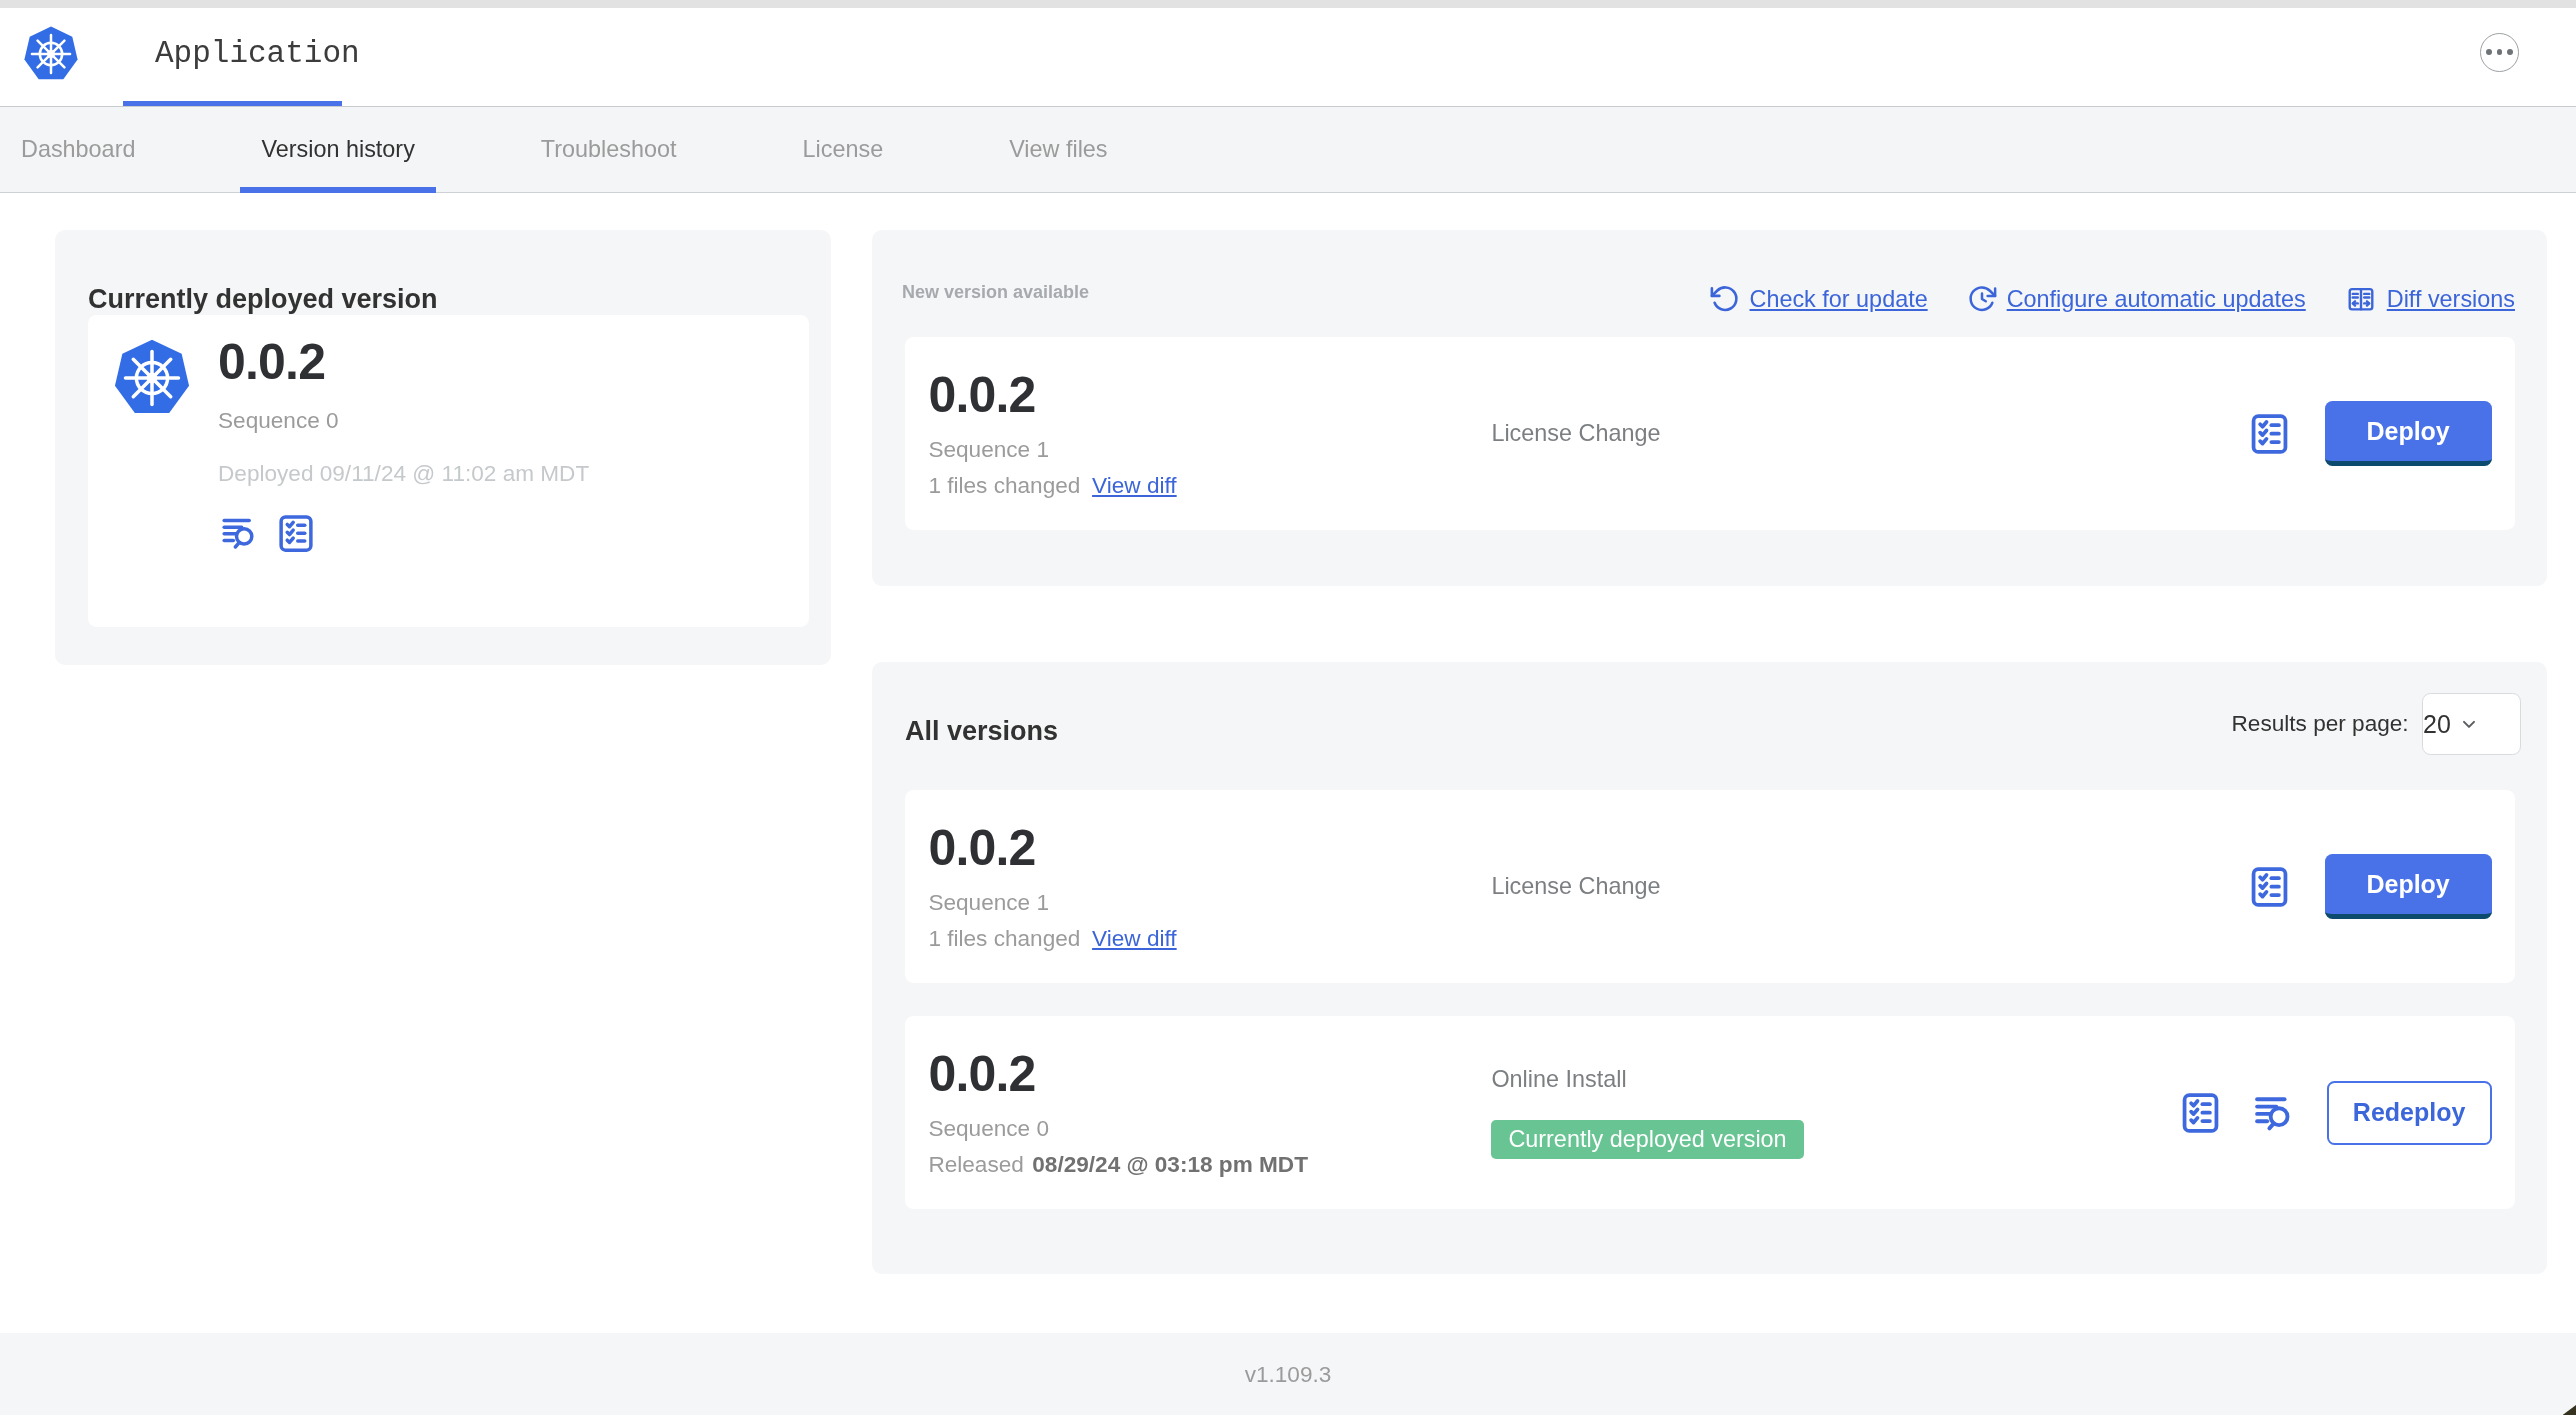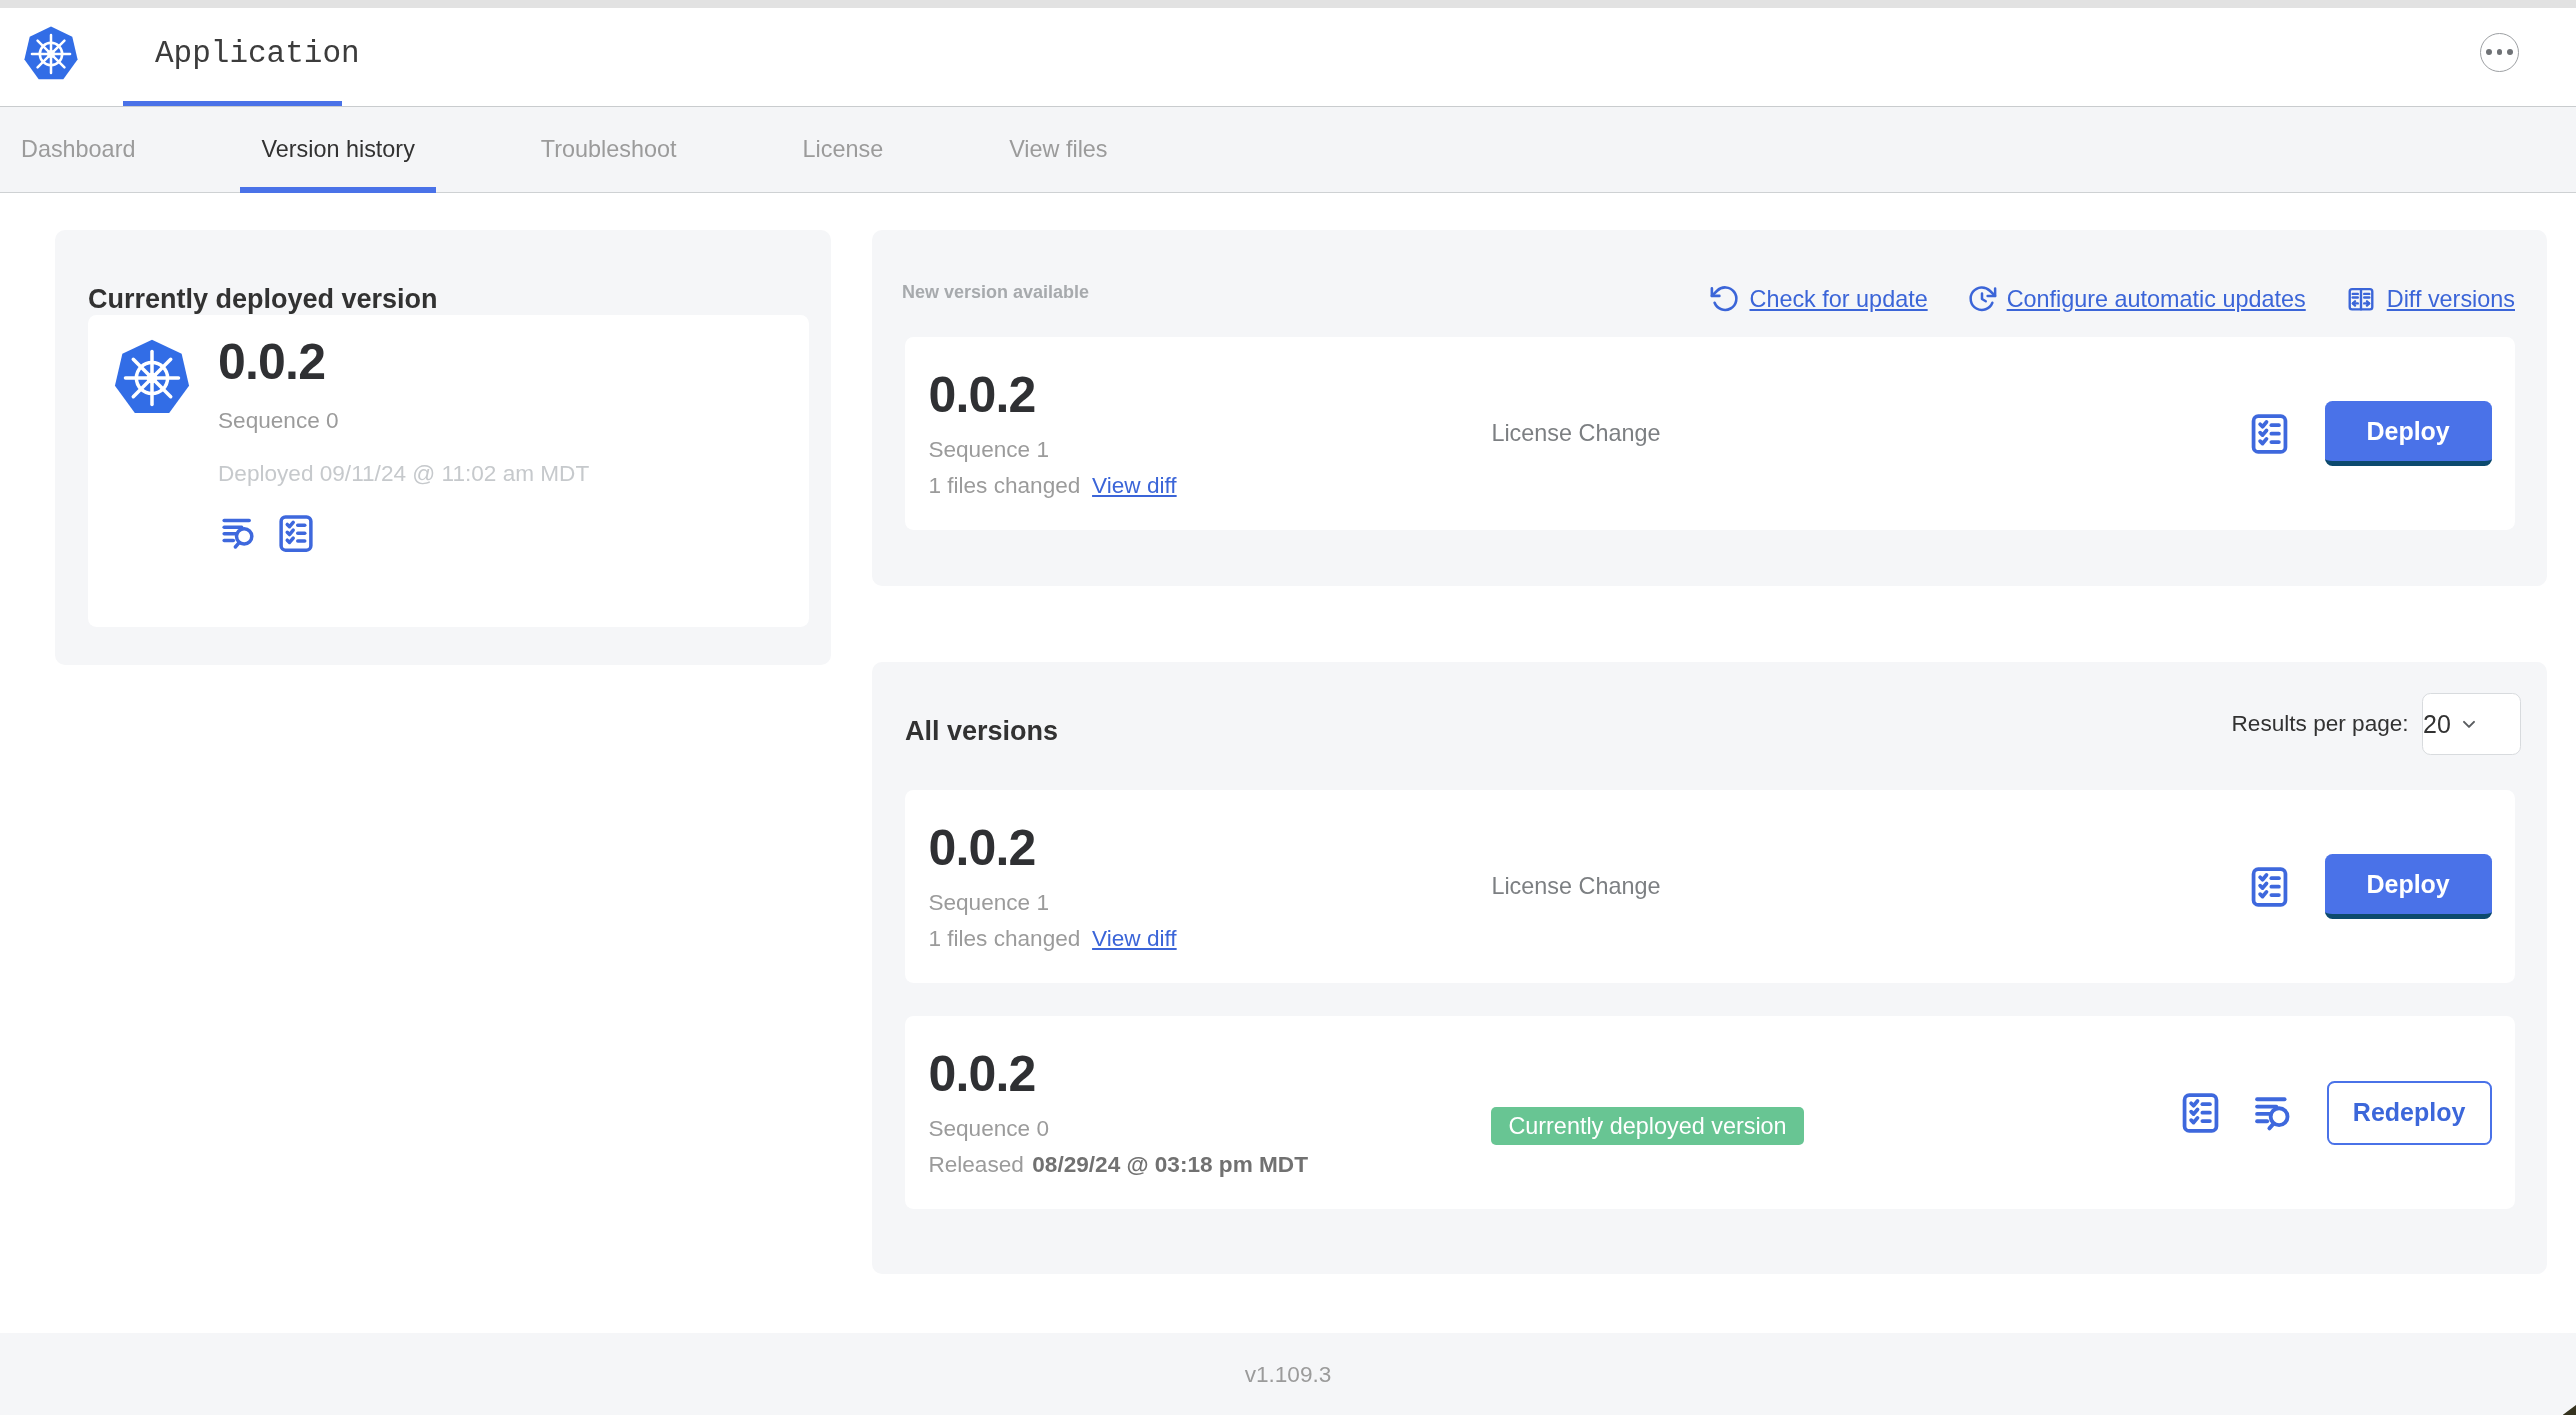--- a/index.html
+++ b/index.html
@@ -285,20 +285,21 @@
 
       <article class="vcard vrow">
         <div class="vleft">
           <div class="ver-big">0.0.2</div>
           <div class="seq">Sequence 0</div>
           <div class="released">
             <span class="pre">Released</span><span class="date">08/29/24 @ 03:18 pm MDT</span>
           </div>
         </div>
         <div class="vmiddle">
+          <div>Online Install</div>
           <span class="badge">Currently deployed version</span>
         </div>
         <div class="vright" style="gap:28.5px;">
           <button class="icon-btn">
             <svg viewBox="0 0 24 24" width="45" height="50" fill="none" stroke="currentColor" stroke-width="2" stroke-linecap="round" stroke-linejoin="round">
               <rect x="3.5" y="2.5" width="17" height="19" rx="2.5"></rect>
               <polyline points="7 6.8 8.3 8.1 10.4 5.6"></polyline>
                 <line x1="13" y1="7.3" x2="17" y2="7.3"></line>
               <polyline points="7 11.3 8.3 12.6 10.4 10.1"></polyline>
                 <line x1="13" y1="11.8" x2="17" y2="11.8"></line>

